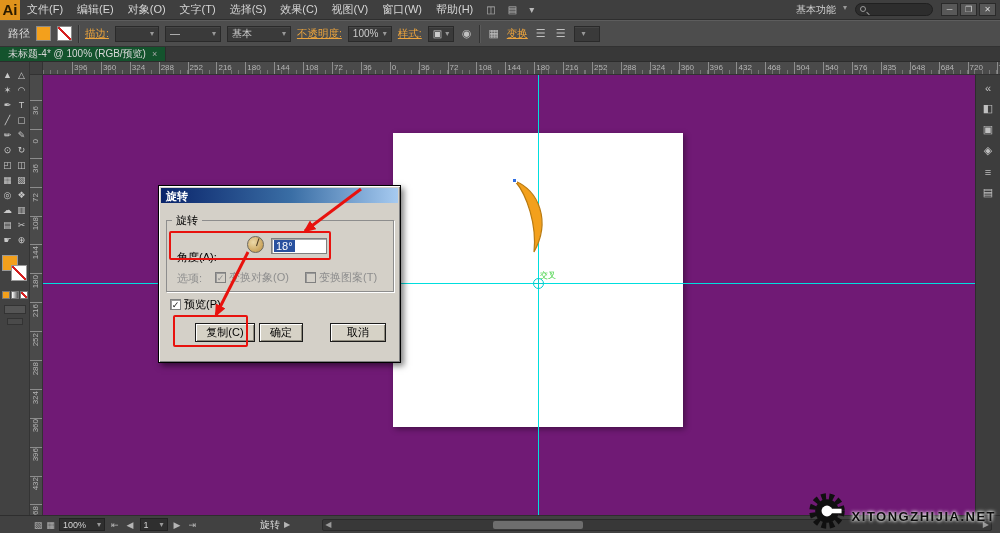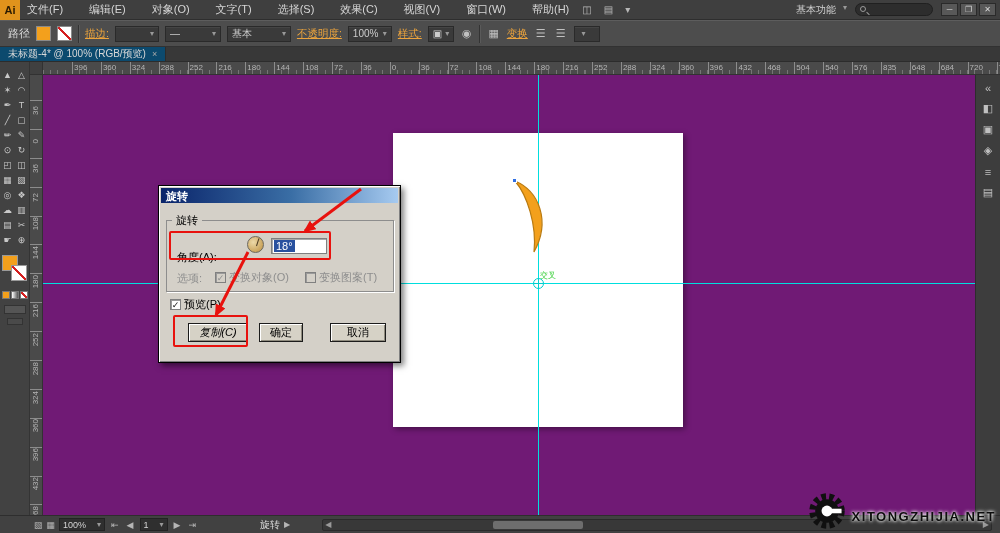--- a/index.html
+++ b/index.html
@@ -1,22 +1,22 @@
 <!DOCTYPE html>
 <html><head>
 <meta charset="utf-8">
 <style>
   * { margin:0; padding:0; box-sizing:border-box; }
   body { background:#222; font-family:"Liberation Sans", sans-serif; }
   .app { position:relative; width:1000px; height:533px; background:#4d4d4d; overflow:hidden; color:#ddd; }
 
   
   .menubar { position:absolute; top:0; left:0; right:0; height:20px; background:#3f3f3f; border-bottom:1px solid #2e2e2e; display:flex; align-items:center; font-size:11px; z-index:4; }
-  .app-badge { width:20px; height:20px; background:#e0931c; color:#2a1a00; font-weight:bold; display:flex; align-items:center; justify-content:center; font-size:11px; }
-  .menu-items { display:flex; height:100%; align-items:flex-start;gap:12px; }
+  .app-badge { width:20px; height:20px; background:#e0931c; color:#2a1a00; font-weight:bold; display:flex; align-items:center; justify-content:center; font-size:15px; }
+  .menu-items { display:flex; height:100%; align-items:flex-start; }
   .menu-item { padding:0 7px; color:#d6d6d6; height:100%; display:flex; align-items:center; cursor:default; }
   .mbicon { color:#b8b8b8; font-size:10px; padding:0 6px; }
   .mb-right { margin-left:auto; display:flex; align-items:center; gap:8px; padding-right:4px; }
   .workspace { color:#cfcfcf; font-size:10px; display:flex; gap:4px; align-items:flex-start; }
   .searchbox { width:78px; height:13px; background:#2d2d2d; border:1px solid #202020; border-radius:7px; position:relative; }
   .mag { position:absolute; left:4px; top:2px; width:6px; height:6px; border:1px solid #9a9a9a; border-radius:50%; }
   .mag::after { content:""; position:absolute; left:5px; top:6px; width:4px; height:1px; background:#9a9a9a; transform:rotate(45deg); }
   .winbtns { display:flex; gap:2px; }
   .winbtn { width:17px; height:13px; background:#585858; border:1px solid #2a2a2a; color:#d8d8d8; font-size:8px; line-height:11px; text-align:center; }
 
@@ -29,21 +29,21 @@
   .w26{width:26px}.w44{width:44px}.w56{width:56px}.w64{width:64px}
   .swatch { width:15px; height:15px; border:1px solid #8a8a8a; display:inline-block; position:relative; }
   .fill { background:#F3A01C; }
   .stroke-sw { background:#fff; }
   .stroke-sw::after { content:""; position:absolute; inset:0; background:linear-gradient(45deg, transparent 44%, #d42020 44%, #d42020 56%, transparent 56%); }
   .cb-icon { color:#c0c0c0; font-size:11px; padding:0 2px; }
   .sep { width:1px; height:18px; background:#333; box-shadow:1px 0 0 #5a5a5a; }
 
   
   .tabrow { position:absolute; top:47px; left:0; right:0; height:15px; background:#383838; border-bottom:1px solid #2c2c2c; display:flex; z-index:4; }
-  .doctab { background:#0c4a6e; border-right:1px solid #2c2c2c; color:#d8d8d8; font-size:10px; display:flex; align-items:center; gap:6px; padding:0 8px; }
+  .doctab { background:#14532d; border-right:1px solid #2c2c2c; color:#d8d8d8; font-size:10px; display:flex; align-items:center; gap:6px; padding:0 8px; }
   .tabclose { color:#aaa; font-size:9px; }
 
   
   .main { position:absolute; top:62px; bottom:18px; left:0; right:0; display:flex; }
 
   
   .tools { width:30px; background:#424242; border-right:1px solid #343434; padding-top:5px; display:flex; flex-direction:column; align-items:center; }
   .toolgrid { display:grid; grid-template-columns:14px 14px; justify-content:center; }
   .tool { height:15px; font-size:9px; color:#c9c9c9; display:flex; align-items:center; justify-content:center; }
   .fs-block { position:relative; width:28px; height:32px; margin-top:8px; }
@@ -101,21 +101,21 @@
   .anno1 { left:10px; top:45px; width:162px; height:29px; }
   .anno2 { left:14px; top:129px; width:75px; height:32px; }
   .lbl-options { position:absolute; left:18px; top:85px; color:#8e8e8e; }
   .cbrow { position:absolute; display:flex; align-items:center; gap:3px; }
   .cb-object { left:56px; top:84px; color:#8e8e8e; }
   .cb-pattern { left:146px; top:84px; color:#8e8e8e; }
   .cb-preview { left:11px; top:111px; color:#000; }
   .cbx { width:11px; height:11px; background:#fff; border:1px solid #808080; box-shadow:inset 1px 1px 0 #9a9a9a; font-size:9px; line-height:10px; text-align:center; color:#111; flex:none; }
   .cbx.dis { background:#d4d0c8; color:#8e8e8e; }
   .btn { position:absolute; top:137px; height:19px; background:#d6d2c6; border:1px solid #1c1c1c; box-shadow:inset 1px 1px 0 #fff, inset -1px -1px 0 #8f8b7e; font-size:11px; color:#000; display:flex; align-items:center; justify-content:center; }
-  .btn-copy { left:29px; width:60px;font-style:italic; }
+  .btn-copy { left:36px; width:60px; }
   .btn-ok { left:100px; width:44px; }
   .btn-cancel { left:171px; width:56px; }
 
   
   .arrows { position:absolute; inset:0; z-index:25; pointer-events:none; }
 
   
   .statusbar { position:absolute; bottom:0; left:0; right:0; height:18px; background:#414141; border-top:1px solid #2e2e2e; display:flex; align-items:center; gap:4px; padding:0 6px 0 34px; font-size:10px; z-index:4; }
   .sb-icon { color:#b5b5b5; font-size:9px; }
   .sb-box { background:#2f2f2f; border:1px solid #232323; height:13px; display:inline-flex; align-items:center; justify-content:space-between; padding:0 3px; color:#d5d5d5; font-size:9px; }

